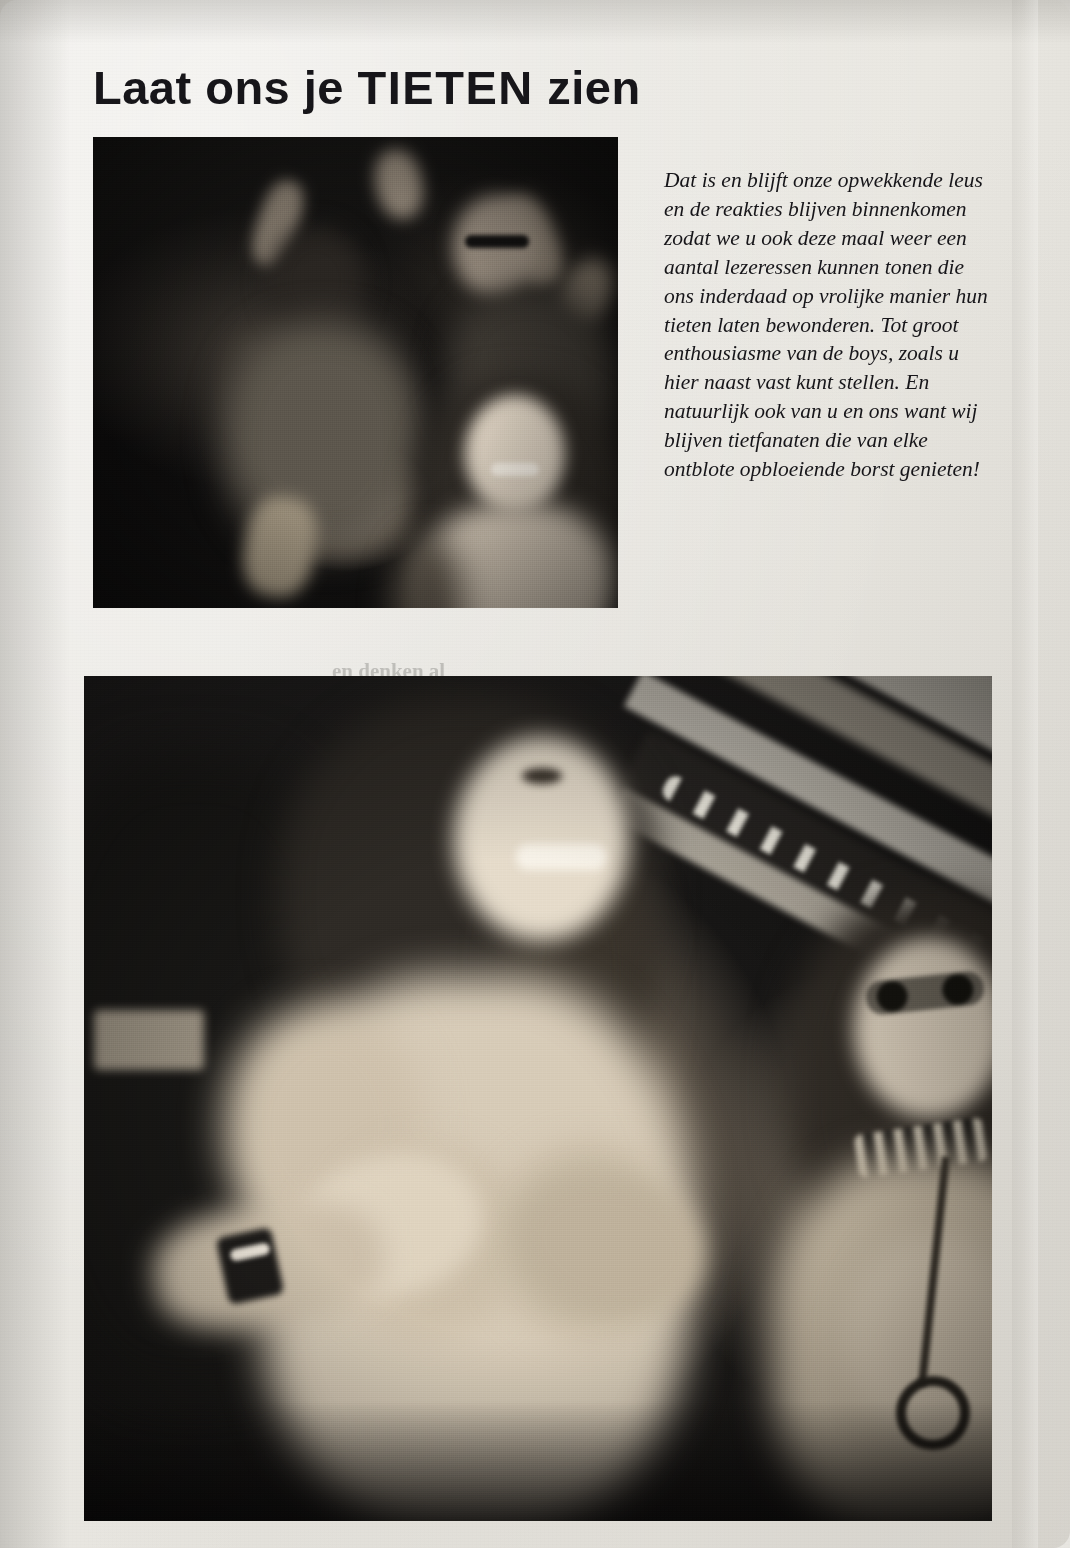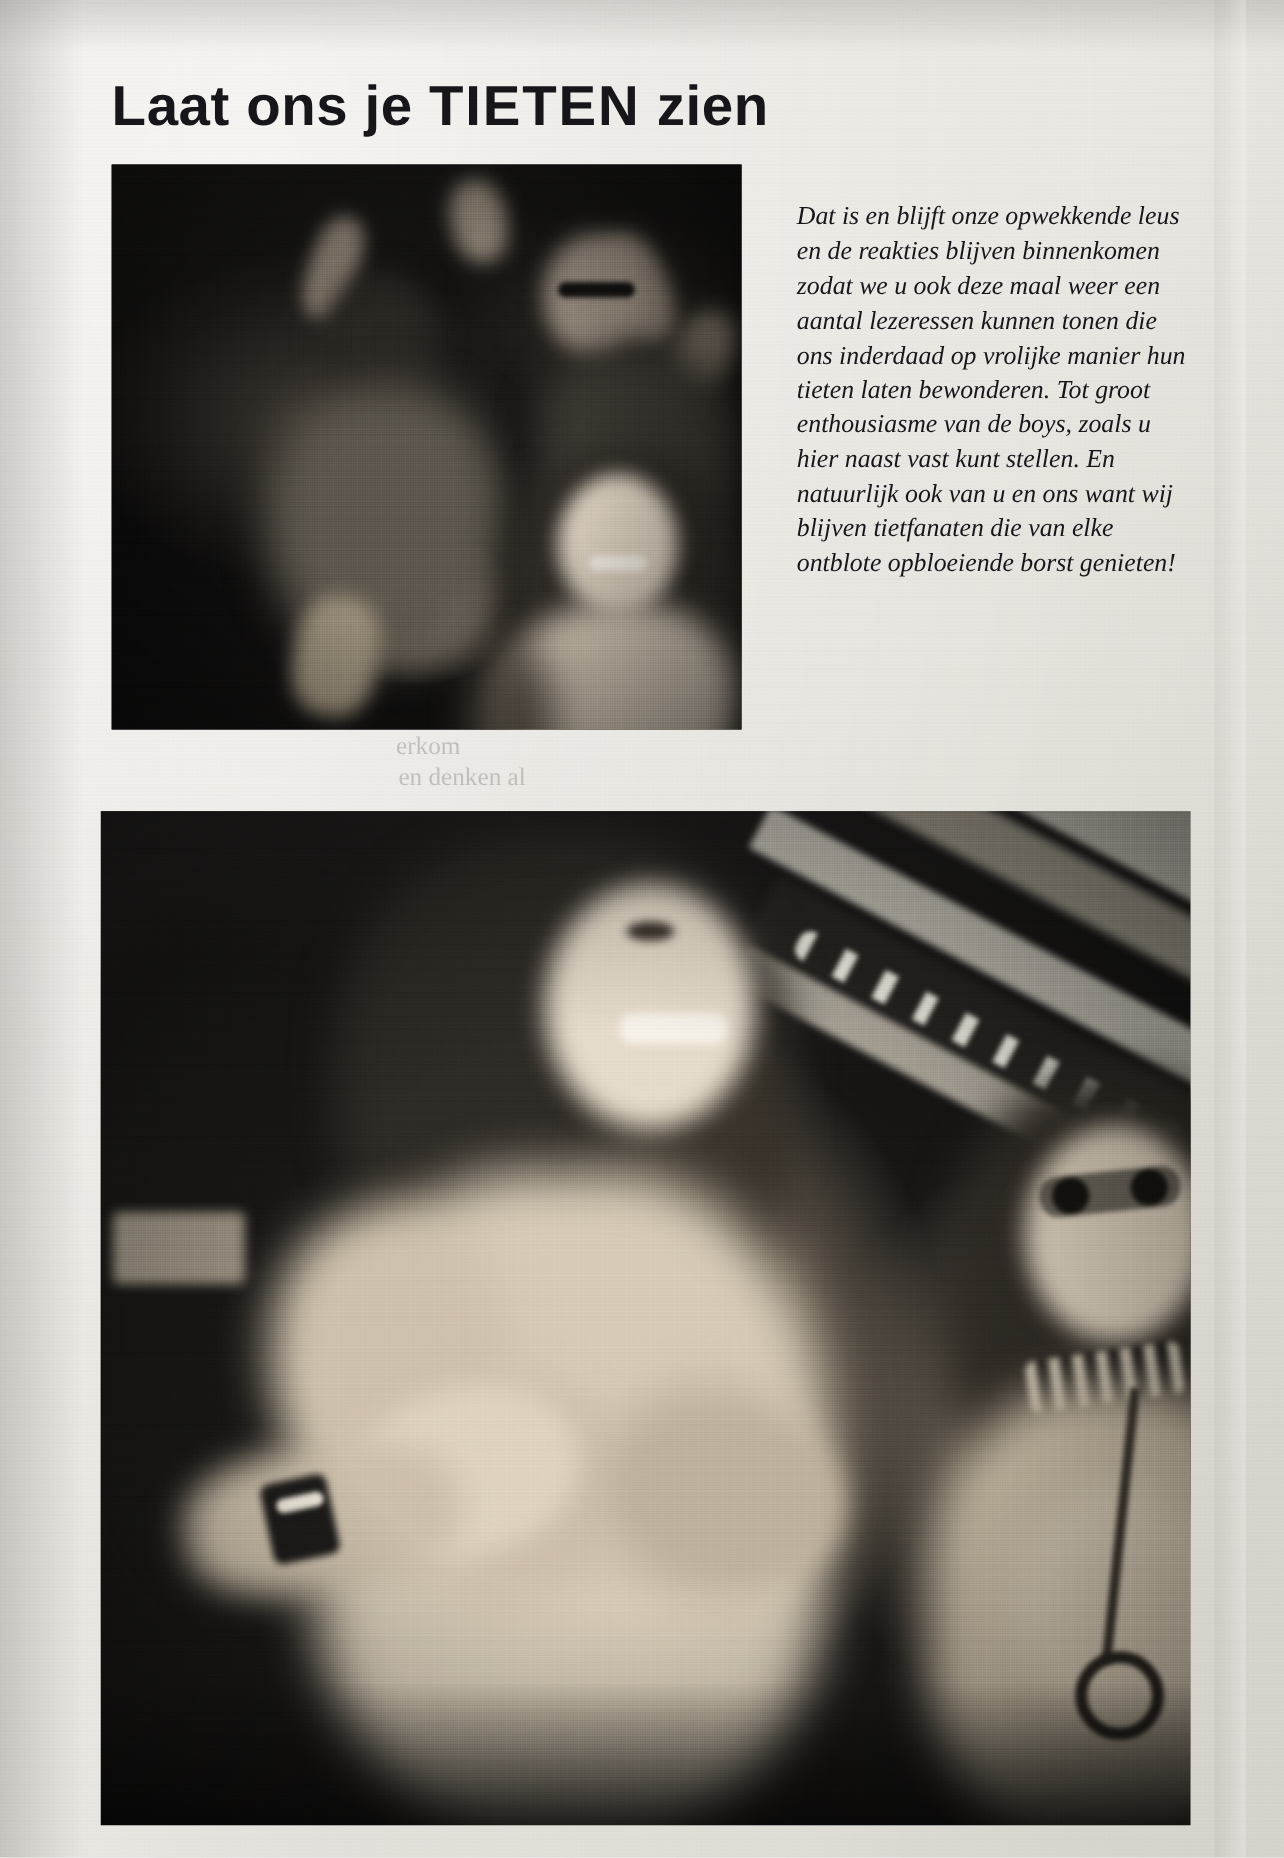--- a/index.html
+++ b/index.html
@@ -16,20 +16,21 @@
   }
 
   
   .page {
     position: absolute;
     inset: 0;
     background:
       radial-gradient(ellipse at 20% 10%, rgba(255,255,255,0.55), rgba(255,255,255,0) 60%),
       radial-gradient(ellipse at 85% 90%, rgba(200,196,188,0.45), rgba(255,255,255,0) 65%),
       linear-gradient(100deg, #eceae5 0%, #e6e4de 40%, #eae8e2 70%, #dedcd6 100%);
+    border-radius: 17px;
   }
   .grain {
     position: absolute;
     inset: 0;
     pointer-events: none;
     opacity: .35;
     background-image:
       repeating-linear-gradient(0deg, rgba(0,0,0,0.025) 0 1px, rgba(0,0,0,0) 1px 3px),
       repeating-linear-gradient(90deg, rgba(0,0,0,0.02) 0 1px, rgba(0,0,0,0) 1px 4px);
   }
@@ -109,21 +110,22 @@
     top: 608px;
     width: 330px;
     font-size: 21px;
     line-height: 1.3;
     color: rgba(80,78,74,0.28);
     font-family: "Liberation Serif", serif;
     pointer-events: none;
   }
   .ghost-2 {
     left: 332px;
-    top: 634px;
+    top: 658px;
+    font-weight: bold;
   }
   .edge-shadow-left {
     position: absolute; left: 0; top: 0; bottom: 0; width: 70px;
     background: linear-gradient(90deg, rgba(120,118,112,0.30), rgba(255,255,255,0));
     pointer-events: none;
   }
   .edge-shadow-top {
     position: absolute; left: 0; right: 0; top: 0; height: 44px;
     background: linear-gradient(180deg, rgba(130,128,122,0.28), rgba(255,255,255,0));
     pointer-events: none;
@@ -169,21 +171,20 @@
 
       <div class="band" style="inset:0;position:absolute;background:radial-gradient(ellipse at 50% 52%, rgba(0,0,0,0) 35%, rgba(0,0,0,0.55) 100%);"></div>
       <div class="ph-noise"></div>
     </div>
   </div>
 
   <div class="column">
     <p>Dat is en blijft onze opwekkende leus en de reakties blijven binnenkomen zodat we u ook deze maal weer een aantal lezeressen kunnen tonen die ons inderdaad op vrolijke manier hun tieten laten bewonderen. Tot groot enthousiasme van de boys, zoals u hier naast vast kunt stellen. En natuurlijk ook van u en ons want wij blijven tietfanaten die van elke ontblote opbloeiende borst genieten!</p>
   </div>
 
-  <div class="ghost">erkom</div>
   <div class="ghost ghost-2">en denken al</div>
 
   <div class="photo-bottom">
     <div class="photo-inner" style="background:
            radial-gradient(ellipse 420px 420px at 42% 55%, #b9ac99 0%, #6a6053 48%, rgba(18,17,16,0) 78%),
            radial-gradient(ellipse 300px 330px at 88% 62%, #8d8170 0%, rgba(16,15,15,0) 72%),
            linear-gradient(160deg, #232120 0%, #171615 40%, #1d1b19 100%);">
 
       <div class="band" style="left:560px;top:-60px;width:470px;height:70px;background:#efe9dc;transform:rotate(28deg);filter:blur(3px);opacity:.85;"></div>
       <div class="band" style="left:560px;top:30px;width:470px;height:46px;background:#cfc6b5;transform:rotate(28deg);filter:blur(4px);opacity:.75;"></div>

